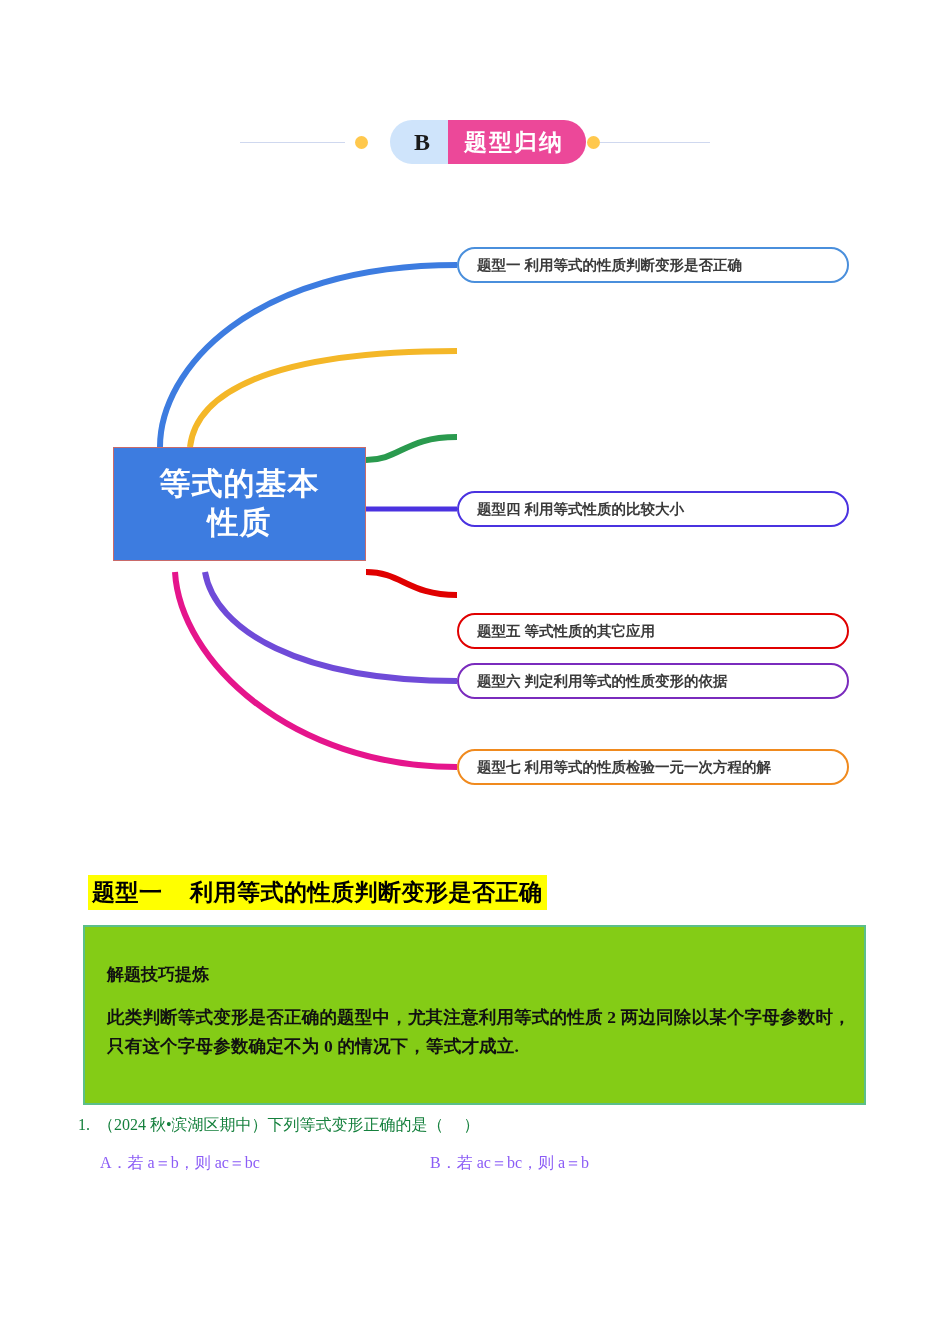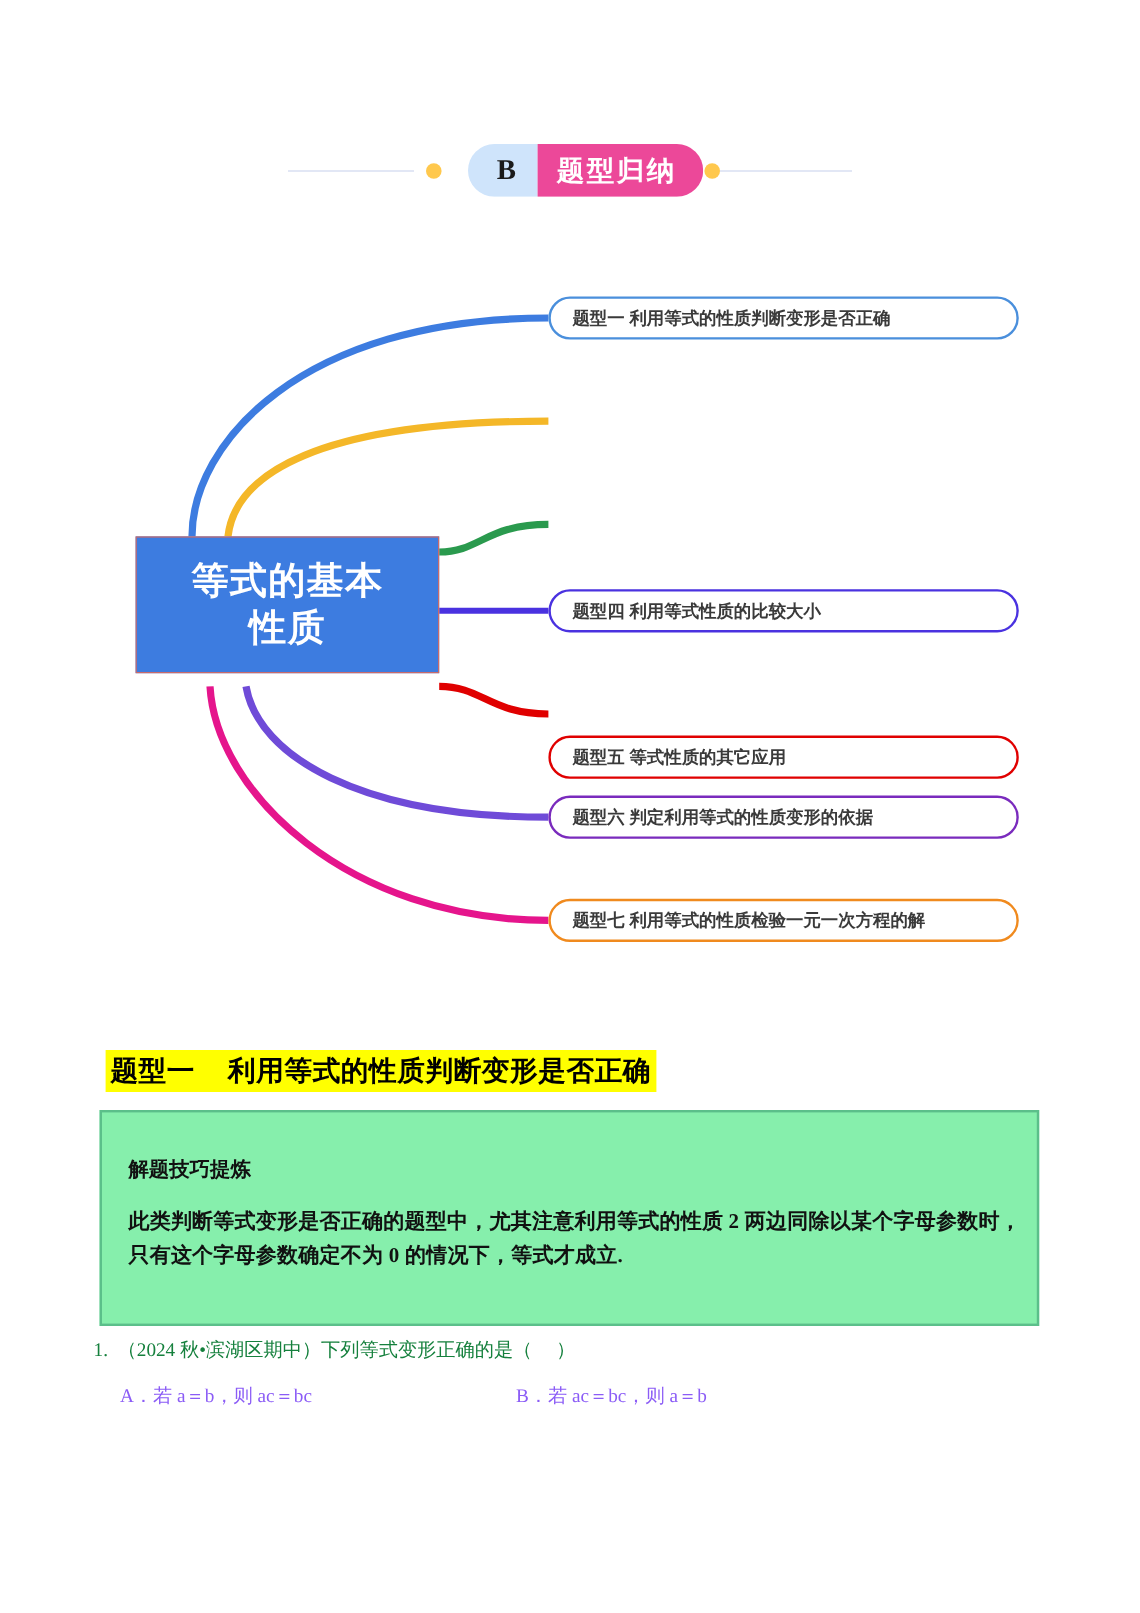--- a/index.html
+++ b/index.html
@@ -147,21 +147,21 @@
   }
 
   
   #tip-box {
     position: absolute;
     left: 83px;
     top: 925px;
     width: 783px;
     height: 180px;
     box-sizing: border-box;
-    background: #86efac;
+    background: #84cc16;
     border: 2px solid #5bbf8a;
   }
   #tip-title {
     position: absolute;
     left: 22px;
     top: 36px;
     font-size: 17px;
     font-weight: bold;
     color: #111;
     font-family: "Liberation Serif", "DejaVu Serif", serif;

